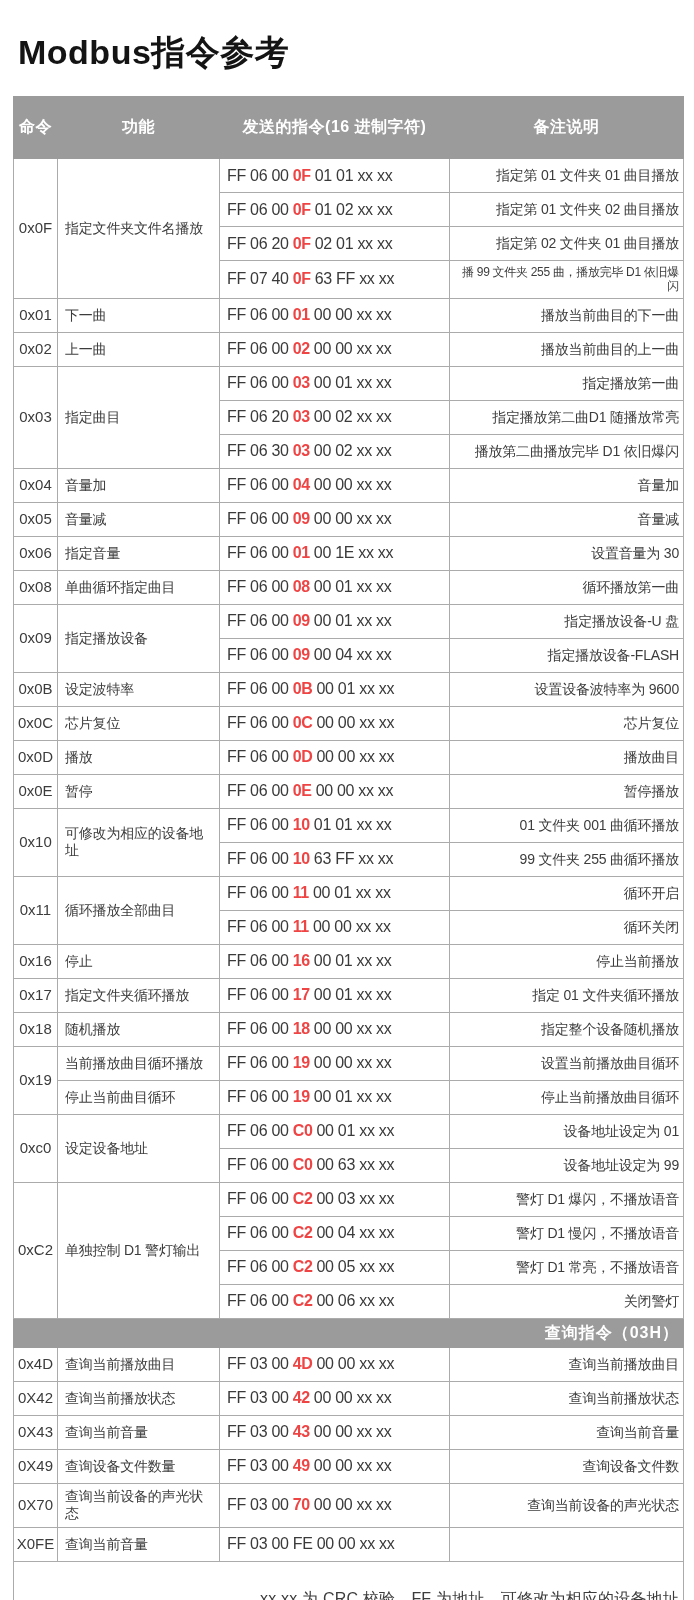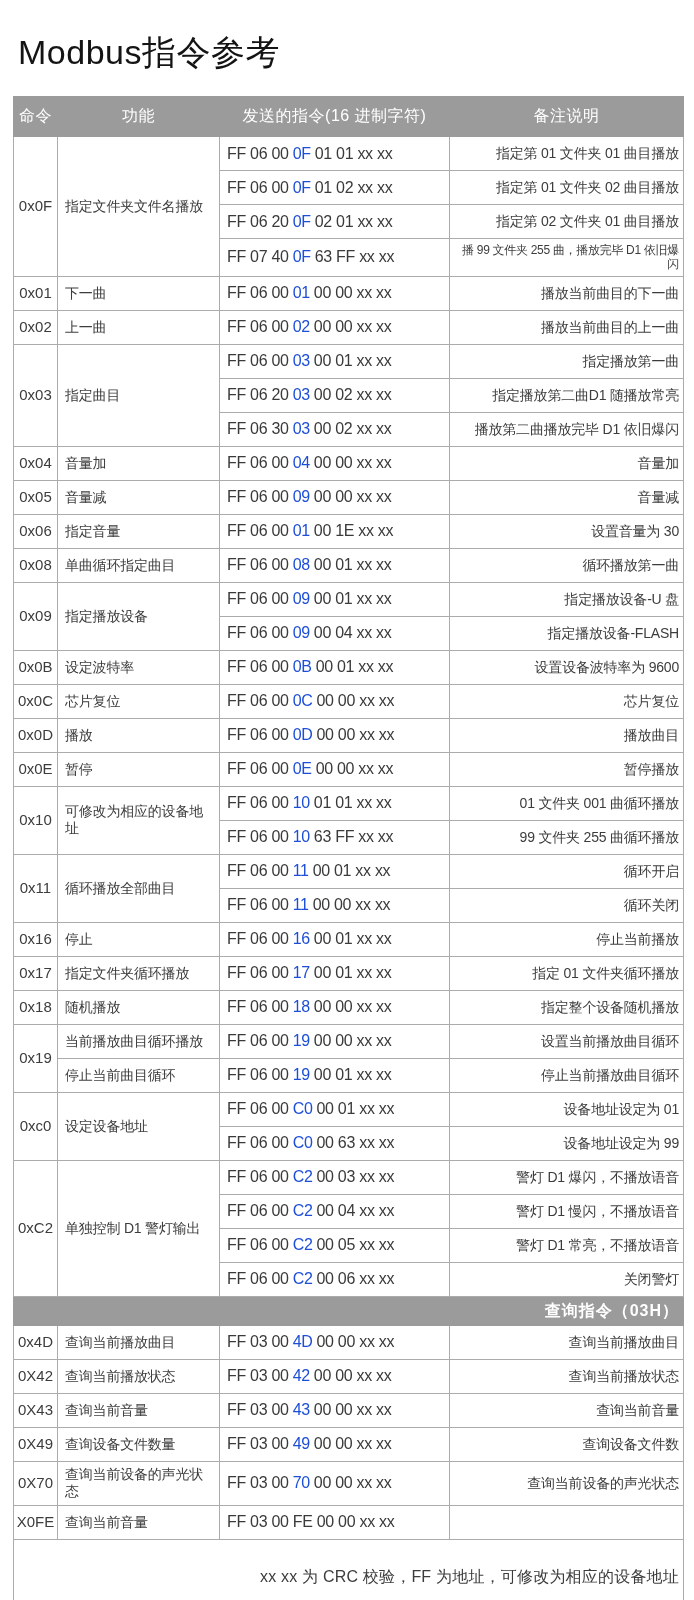--- a/index.html
+++ b/index.html
@@ -6,37 +6,37 @@
   body {
     width:694px; height:1600px;
     font-family:"Liberation Sans","DejaVu Sans",sans-serif;
     color:#3c3c3c;
     overflow:hidden;
   }
   .page { width:694px; }
   h1.page-title {
     margin:30px 0 20px 18px;
     font-size:34px;
-    font-weight:normal;
+    font-weight:bold;
     color:#141414;
     letter-spacing:0.5px;
   }
   table.cmd-table {
     border-collapse:collapse;
     table-layout:fixed;
     width:670px;
     margin-left:13px;
   }
   .cmd-table th {
     background:#9b9b9b;
     color:#ffffff;
     font-size:16px;
-    font-weight:normal;
+    font-weight:bold;
     height:31px;
-    padding:4px 2px;
+    padding:15px 2px;
     border:1px solid #9b9b9b;
     text-align:center;
     letter-spacing:0.5px;
   }
   .cmd-table td {
     border:1px solid #ababab;
     font-size:14px;
     color:#3c3c3c;
     padding:4px 6px;
     height:25px;
@@ -51,21 +51,21 @@
     letter-spacing:0;
   }
   td.func { padding:4px 4px 4px 7px; }
   td.hex {
     font-size:16px;
     white-space:nowrap;
     padding:4px 2px 4px 7px;
     letter-spacing:-0.3px;
     color:#3a3a3a;
   }
-  td.hex .blue { color:#1d4ed8; }
+  td.hex .blue { color:#ef4444;font-weight:bold; }
   td.hex span + span { margin-left:4px; }
   td.note { padding:4px 4px 4px 8px;text-align:right; }
   td.note.small { font-size:12px; line-height:1.2; letter-spacing:-0.3px; }
   tr.section-row td {
     background:#9b9b9b;
     color:#ffffff;
     text-align:right;
     font-size:16px;
     font-weight:bold;
     height:20px;

